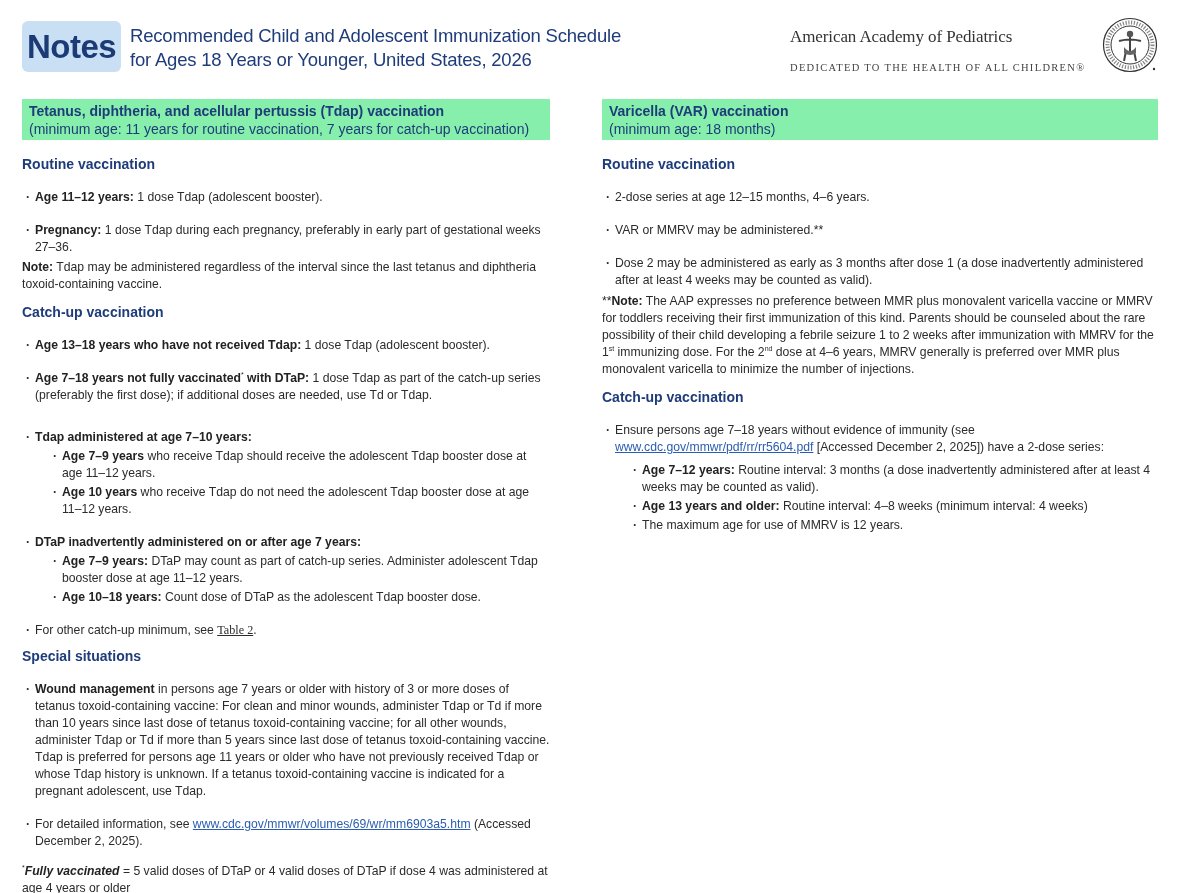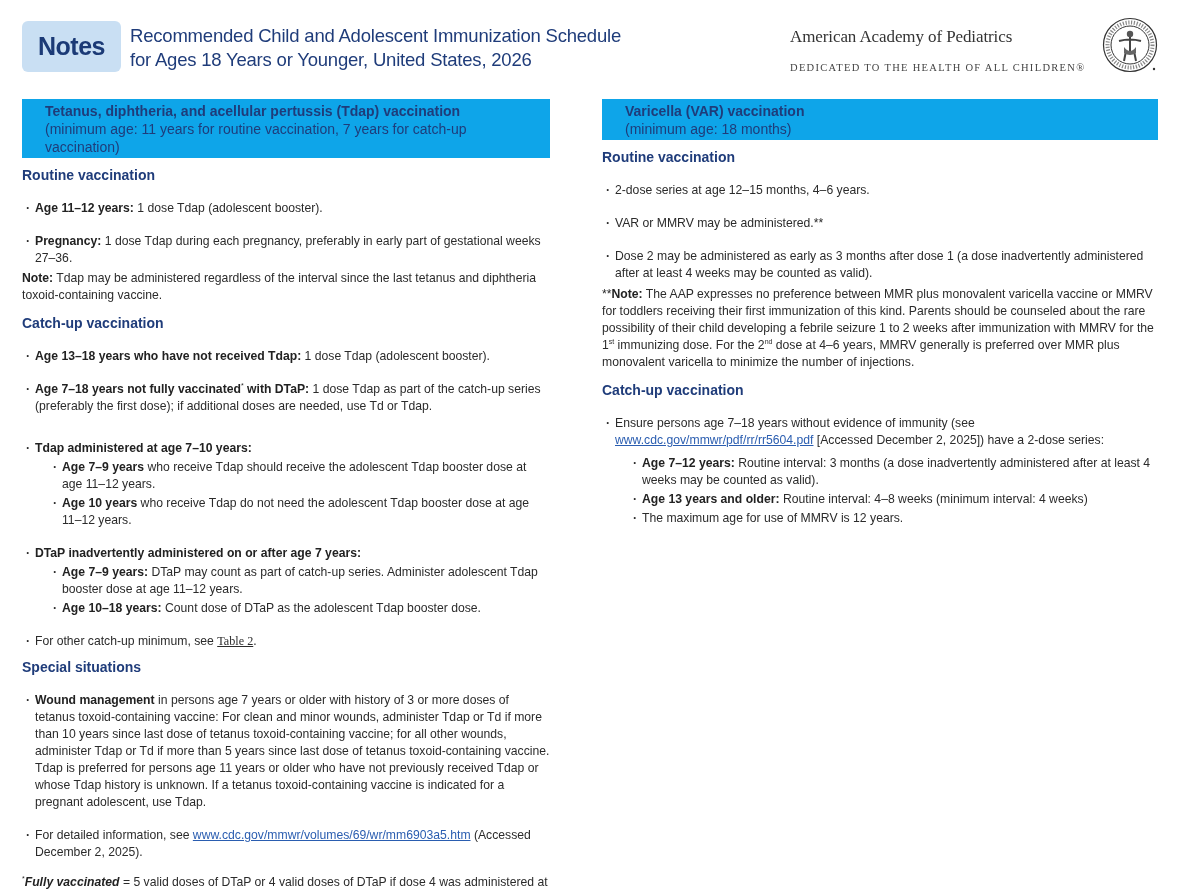--- a/index.html
+++ b/index.html
@@ -3,21 +3,21 @@
 <meta charset="utf-8">
 <style>
   * { box-sizing: border-box; margin: 0; padding: 0; }
   html, body { width: 1181px; height: 893px; background: #ffffff; overflow: hidden; }
   body { position: relative; font-family: "Liberation Sans", "DejaVu Sans", sans-serif; color: #2b2b2b; }
 
   .header { position: absolute; left: 0; top: 0; width: 1181px; height: 90px; }
   .notes-badge {
     position: absolute; left: 22px; top: 21px; width: 99px; height: 51px;
     background: #c9dff3; border-radius: 6px;
-    color: #1b3a76; font-weight: bold; font-size: 25px;
+    color: #1b3a76; font-weight: bold; font-size: 33px;
     display: flex; align-items: center; justify-content: center;
     letter-spacing: -0.5px;
   }
   .doc-title {
     position: absolute; left: 130px; top: 24px;
     color: #1f3c7a; font-size: 18.5px; line-height: 24px; letter-spacing: -0.2px;
   }
   .aap-name {
     position: absolute; left: 790px; top: 27px;
     font-family: "Liberation Serif", "DejaVu Serif", serif;
@@ -28,25 +28,25 @@
     font-family: "Liberation Serif", "DejaVu Serif", serif;
     font-size: 10.5px; letter-spacing: 1.3px; color: #444;
   }
   .aap-seal { position: absolute; left: 1102px; top: 17px; width: 56px; height: 56px; }
 
   .col { position: absolute; top: 99px; font-size: 12.2px; line-height: 17px; color: #2b2b2b; }
   .col.left { left: 22px; width: 528px; }
   .col.right { left: 602px; width: 556px; }
 
   .sec-head {
-    background: #0ea5e9; color: #1f3c7a; font-weight: bold;
-    font-size: 14px; line-height: 18px; padding: 3px 7px 2px 23px;
+    background: #86efac; color: #1f3c7a; font-weight: bold;
+    font-size: 14px; line-height: 18px; padding: 3px 7px 2px 7px;
   }
   .sec-head .sub { font-weight: normal; display: block; }
-  .sub-head { color: #1f3c7a; font-weight: bold; font-size: 14px; line-height: 18px; margin-top: 8px; }
+  .sub-head { color: #1f3c7a; font-weight: bold; font-size: 14px; line-height: 18px; margin-top: 15px; }
 
   ul { list-style: none; }
   li { position: relative; padding-left: 13px; margin-top: 16px; }
   li::before { content: "·"; position: absolute; left: 4px; top: 0; font-weight: bold; }
   ul.nested { margin-left: 14px; }
   ul.nested li { margin-top: 2px; }
   b { font-weight: bold; color: #222; }
   .note-p { margin-top: 3px; }
   a.link { color: #2a5db0; text-decoration: underline; }
   .u { text-decoration: underline; font-family: Liberation Serif, serif; }

